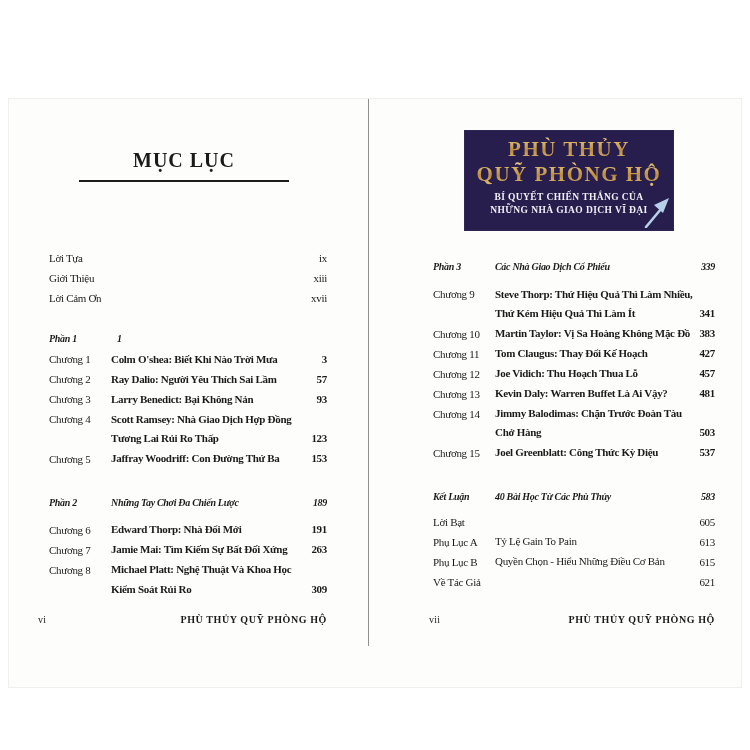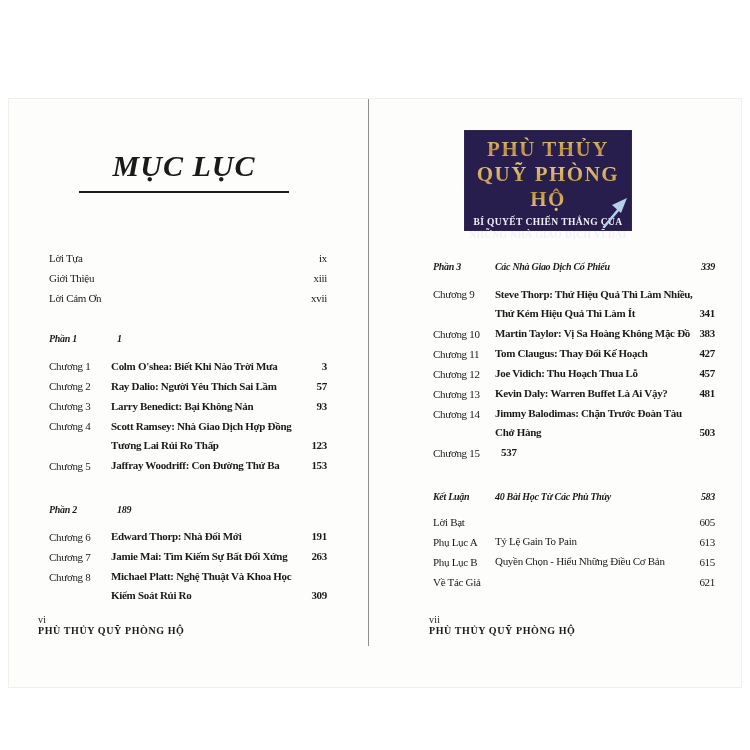--- a/index.html
+++ b/index.html
@@ -19,56 +19,56 @@
   .spread{position:absolute;left:8px;top:98px;width:734px;height:590px;
     background:var(--paper);border:1px solid #f0efec;}
   .gutter{position:absolute;left:359px;top:0;width:1px;height:547px;background:#8f8f8f;}
 
   .page{position:absolute;top:0;height:100%;}
   .page-left{left:0;width:359px;}
   .page-right{left:360px;width:374px;}
 
   
   .lp-title-wrap{position:absolute;left:70px;top:50px;width:210px;text-align:center;}
-  .lp-title{font-size:30px;font-weight:bold;font-style:italic;letter-spacing:1px;}
+  .lp-title{font-size:20px;font-weight:bold;letter-spacing:1px;}
   .lp-rule{margin-top:8px;border-top:2px solid var(--rule);height:0;}
 
   
   .lp-toc{position:absolute;left:40px;right:41px;top:150px;}
   .rp-toc{position:absolute;left:64px;right:28px;top:158px;}
 
   .trow{display:flex;align-items:flex-start;font-size:11px;line-height:20px;letter-spacing:-0.3px;}
   .trow .lbl{flex:none;width:62px;}
   .trow .ttl{flex:1;min-width:0;white-space:nowrap;line-height:19.5px;padding-top:0.25px;}
   .trow .ttl .t2{display:block;white-space:nowrap;}
   .trow .pg{flex:none;margin-left:6px;align-self:flex-end;line-height:19.5px;}
 
   .trow.chap .ttl,.trow.chap .pg{font-weight:bold;}
   .trow.part{font-size:10px;font-weight:bold;line-height:20px;font-style:italic;}
   .trow.part .ttl,.trow.part .pg{font-weight:bold;line-height:20px;}
   .trow.plain .ttl,.trow.plain .pg{font-weight:normal;}
 
-  .mt-part{margin-top:21px;margin-bottom:7px;align-items:flex-end;}
+  .mt-part{margin-top:21px;align-items:flex-end;}
   .mt-part2{margin-top:24px;margin-bottom:7px;}
   .mt-concl{margin-top:24px;margin-bottom:5px;}
 
   
-  .badge{position:absolute;left:95px;top:31px;width:168px;height:101px;
+  .badge{position:absolute;left:95px;top:31px;width:210px;height:101px;
     background:var(--badge-bg);text-align:center;padding-top:7px;
     box-shadow:inset 0 0 0 1px rgba(255,255,255,0.04);}
   .badge-title{font-weight:bold;font-size:21px;line-height:25px;letter-spacing:1.5px;
     background:linear-gradient(180deg,var(--gold-light) 0%,var(--gold-dark) 55%,var(--gold-light) 100%);
     -webkit-background-clip:text;background-clip:text;color:transparent;}
   .badge-sub{margin-top:4px;font-size:9.5px;line-height:12.5px;font-weight:bold;color:#f2f0f7;
     letter-spacing:0.4px;}
   .badge-arrow{position:absolute;right:4px;bottom:3px;width:26px;height:30px;}
 
   
   .page-footer{position:absolute;top:515px;display:flex;justify-content:space-between;
-    align-items:baseline;font-size:10px;letter-spacing:0.2px;flex-direction:column;}
+    align-items:baseline;font-size:10px;letter-spacing:0.2px;}
   .pf-left{left:29px;right:41px;}
   .pf-right{left:60px;right:28px;}
   .folio{font-weight:normal;}
   .running-title{font-weight:bold;letter-spacing:0.6px;}
 </style>
 </head>
 <body>
 
 <div class="canvas">
   <div class="spread">
@@ -122,20 +122,21 @@
           <span class="pg">123</span>
         </div>
         <div class="trow chap">
           <span class="lbl">Chương 5</span>
           <span class="ttl">Jaffray Woodriff: Con Đường Thứ Ba</span>
           <span class="pg">153</span>
         </div>
 
         <div class="trow part mt-part2">
           <span class="lbl">Phần 2</span>
+          <span class="ttl">Những Tay Chơi Đa Chiến Lược</span>
           <span class="pg">189</span>
         </div>
 
         <div class="trow chap">
           <span class="lbl">Chương 6</span>
           <span class="ttl">Edward Thorp: Nhà Đổi Mới</span>
           <span class="pg">191</span>
         </div>
         <div class="trow chap">
           <span class="lbl">Chương 7</span>
@@ -203,20 +204,21 @@
           <span class="ttl">Kevin Daly: Warren Buffet Là Ai Vậy?</span>
           <span class="pg">481</span>
         </div>
         <div class="trow chap">
           <span class="lbl">Chương 14</span>
           <span class="ttl"><span class="t1">Jimmy Balodimas: Chặn Trước Đoàn Tàu</span><span class="t2">Chở Hàng</span></span>
           <span class="pg">503</span>
         </div>
         <div class="trow chap">
           <span class="lbl">Chương 15</span>
+          <span class="ttl">Joel Greenblatt: Công Thức Kỳ Diệu</span>
           <span class="pg">537</span>
         </div>
 
         <div class="trow part mt-concl">
           <span class="lbl">Kết Luận</span>
           <span class="ttl">40 Bài Học Từ Các Phù Thủy</span>
           <span class="pg">583</span>
         </div>
 
         <div class="trow plain">

